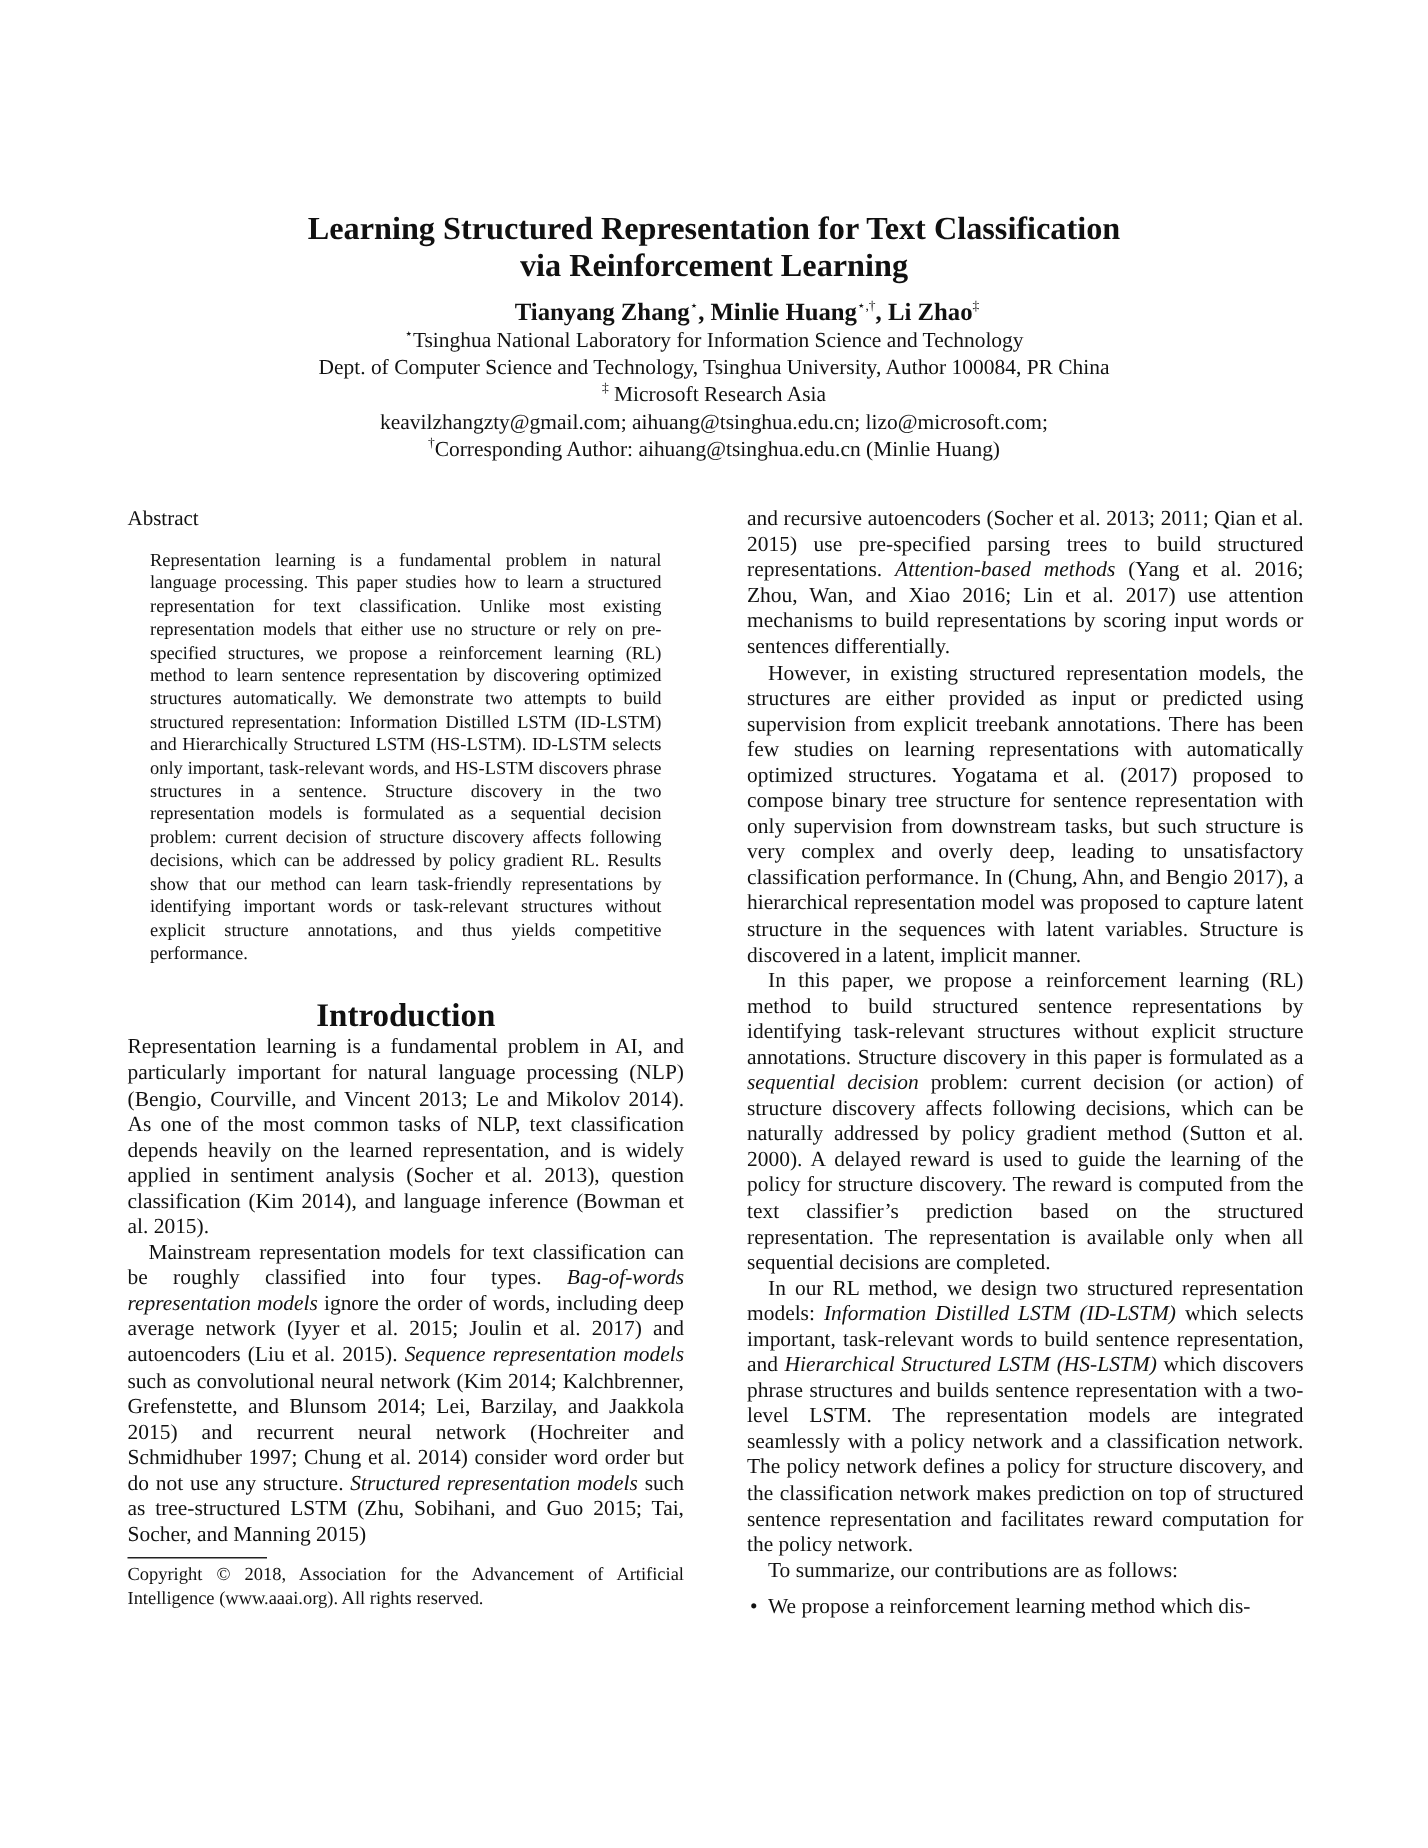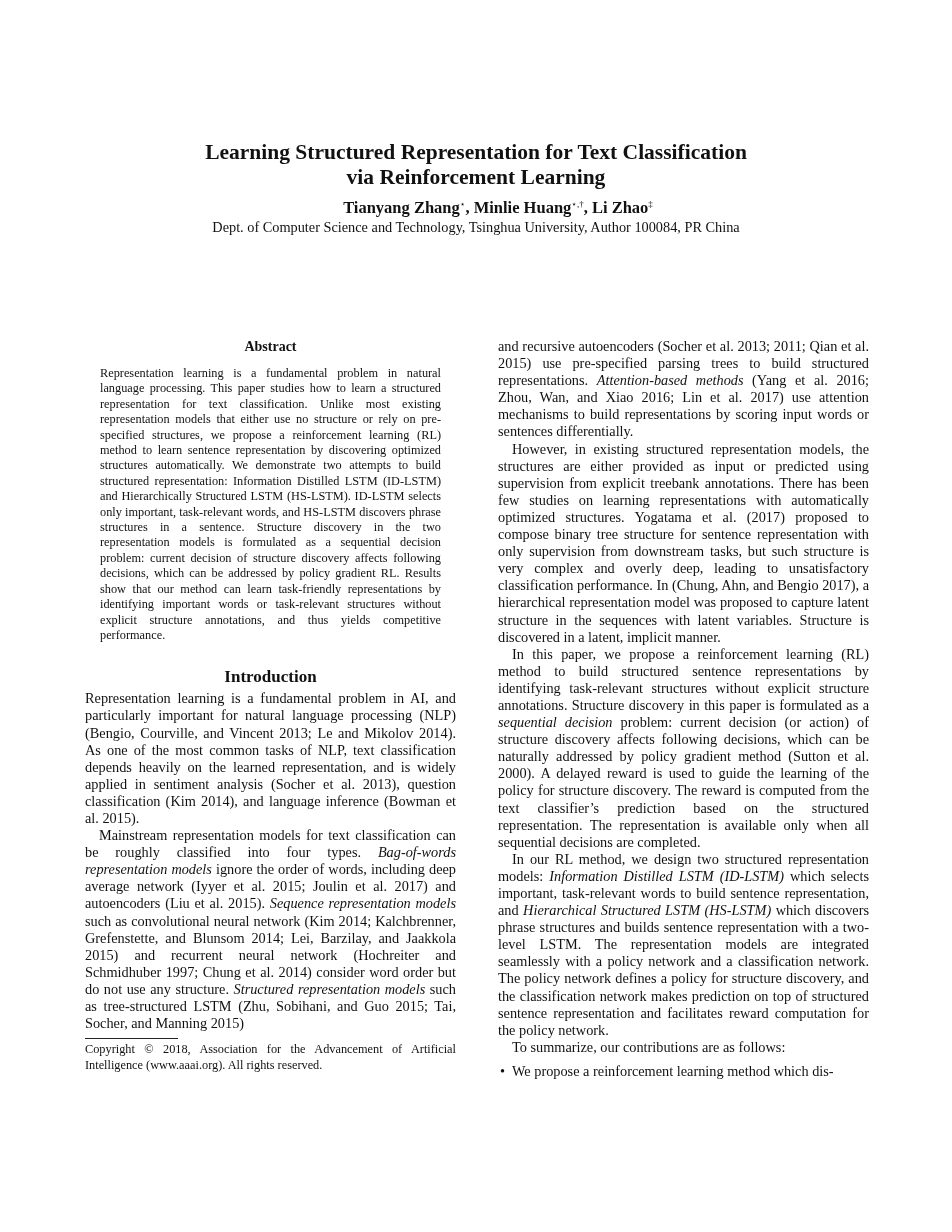--- a/index.html
+++ b/index.html
@@ -9,23 +9,23 @@
     }
     .page { position: absolute; left: 0; top: 0; width: 952px; height: 1232px; }
     .header { position: absolute; left: 0; top: 140px; width: 952px; text-align: center; }
     .title { font-weight: bold; font-size: 21.5px; line-height: 25px; margin: 0; }
     .authors { font-weight: bold; font-size: 16.5px; line-height: 20px; margin-top: 8px; padding-left: 44px; }
     .aff { font-size: 14.3px; line-height: 18.2px; }
     sup { font-size: 9px; line-height: 0; vertical-align: super; font-weight: normal; }
     .col { position: absolute; font-size: 14.3px; line-height: 17.1px; text-align: justify; }
     .col-left { left: 85px; width: 371px; top: 338px; }
     .col-right { left: 498px; width: 371px; top: 338px; }
-    .abs-head { text-align: center; font-weight: bold; font-size: 14px; line-height: 18px; margin-bottom: 4px; }
+    .abs-head { text-align: left; font-weight: normal; font-size: 14px; line-height: 18px; margin-bottom: 4px; }
     .abstract { margin: 10px 15px; font-size: 12.3px; line-height: 15.4px; text-align: justify; text-align-last: left; }
-    .sec-head { text-align: center; font-weight: bold; font-size: 17px; line-height: 20px; margin-top: 24px; margin-bottom: 3px; }
+    .sec-head { text-align: center; font-weight: bold; font-size: 22px; line-height: 20px; margin-top: 24px; margin-bottom: 3px; }
     p { margin: 0; }
     p.ind { text-indent: 14px; }
     p.last-left { text-align-last: left; }
     .footrule { width: 93px; border-top: 1px solid #222; margin-top: 6px; margin-bottom: 3px; }
     .footnote { font-size: 12.3px; line-height: 15.4px; text-align: justify; text-align-last: left; }
     ul.contrib { margin: 7px 0 0 0; padding: 0; list-style: none; }
     ul.contrib li { position: relative; padding-left: 14px; }
     ul.contrib li::before { content: "\2022"; position: absolute; left: 2px; top: 0; }
     em { }
   </style>
@@ -37,21 +37,25 @@
   <div class="header">
     <div class="title">
       <div>Learning Structured Representation for Text Classification</div>
       <div>via Reinforcement Learning</div>
     </div>
     <div class="authors">
       <span>Tianyang Zhang</span><sup>⋆</sup>,
       <span>Minlie Huang</span><sup>⋆,†</sup>,
       <span>Li Zhao</span><sup>‡</sup>
     </div>
+    <div class="aff"><sup>⋆</sup><span>Tsinghua National Laboratory for Information Science and Technology</span></div>
     <div class="aff">Dept. of Computer Science and Technology, Tsinghua University, Author 100084, PR China</div>
+    <div class="aff"><sup>‡</sup><span> Microsoft Research Asia</span></div>
+    <div class="aff">keavilzhangzty@gmail.com; aihuang@tsinghua.edu.cn; lizo@microsoft.com;</div>
+    <div class="aff"><sup>†</sup><span>Corresponding Author: aihuang@tsinghua.edu.cn (Minlie Huang)</span></div>
   </div>
 
   <div class="col col-left">
     <div class="abs-head">Abstract</div>
     <div class="abstract">Representation learning is a fundamental problem in natural language processing. This paper studies how to learn a structured representation for text classification. Unlike most existing representation models that either use no structure or rely on pre-specified structures, we propose a reinforcement learning (RL) method to learn sentence representation by discovering optimized structures automatically. We demonstrate two attempts to build structured representation: Information Distilled LSTM (ID-LSTM) and Hierarchically Structured LSTM (HS-LSTM). ID-LSTM selects only important, task-relevant words, and HS-LSTM discovers phrase structures in a sentence. Structure discovery in the two representation models is formulated as a sequential decision problem: current decision of structure discovery affects following decisions, which can be addressed by policy gradient RL. Results show that our method can learn task-friendly representations by identifying important words or task-relevant structures without explicit structure annotations, and thus yields competitive performance.</div>
 
     <div class="sec-head">Introduction</div>
     <p class="last-left">Representation learning is a fundamental problem in AI, and particularly important for natural language processing (NLP) (Bengio, Courville, and Vincent 2013; Le and Mikolov 2014). As one of the most common tasks of NLP, text classification depends heavily on the learned representation, and is widely applied in sentiment analysis (Socher et al. 2013), question classification (Kim 2014), and language inference (Bowman et al. 2015).</p>
     <p class="ind"><span>Mainstream representation models for text classification can be roughly classified into four types. </span><em>Bag-of-words representation models</em><span> ignore the order of words, including deep average network (Iyyer et al. 2015; Joulin et al. 2017) and autoencoders (Liu et al. 2015). </span><em>Sequence representation models</em><span> such as convolutional neural network (Kim 2014; Kalchbrenner, Grefenstette, and Blunsom 2014; Lei, Barzilay, and Jaakkola 2015) and recurrent neural network (Hochreiter and Schmidhuber 1997; Chung et al. 2014) consider word order but do not use any structure. </span><em>Structured representation models</em><span> such as tree-structured LSTM (Zhu, Sobihani, and Guo 2015; Tai, Socher, and Manning 2015) </span></p>
 

